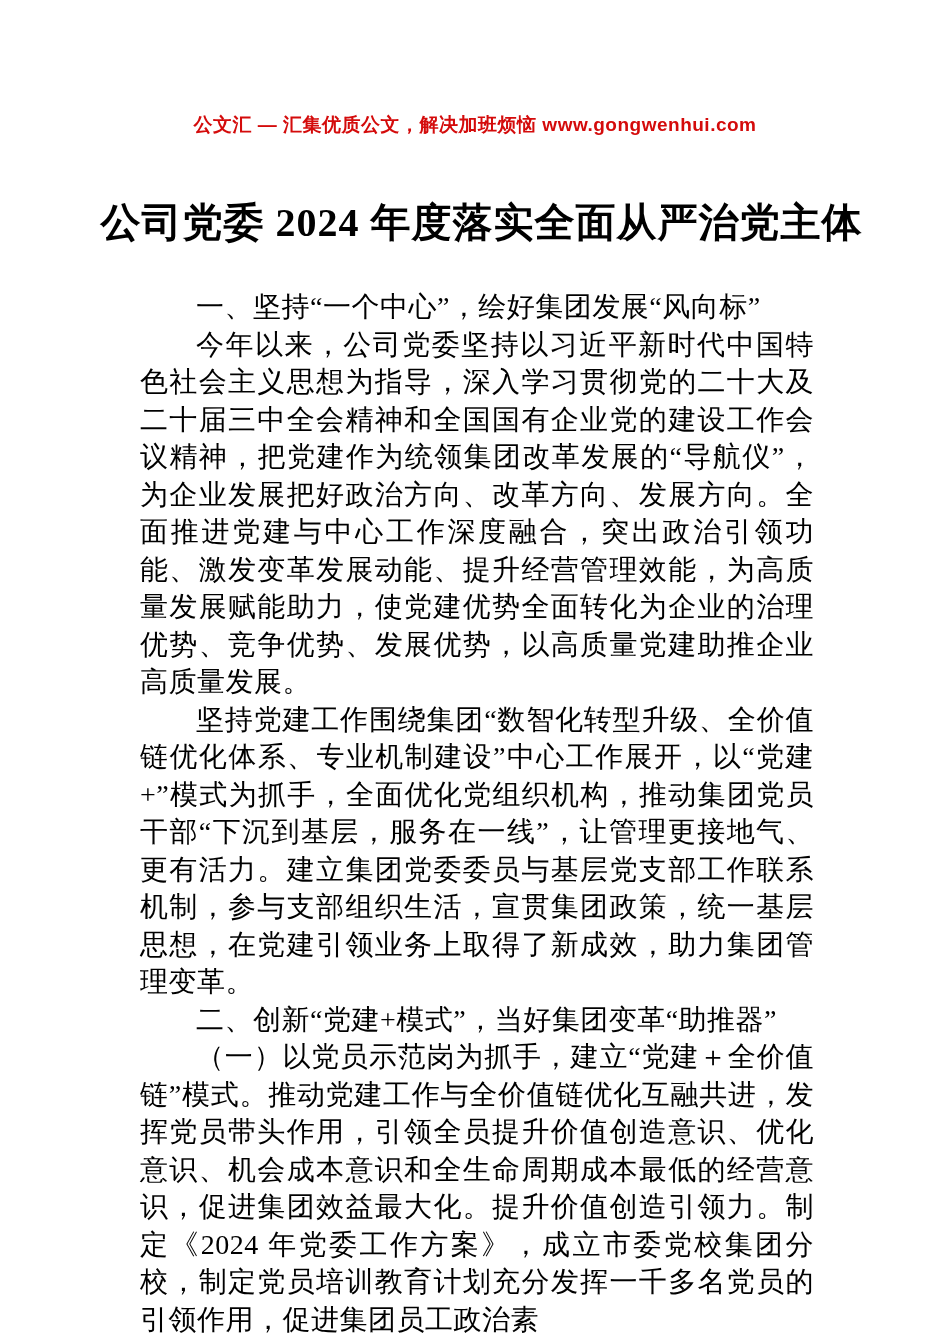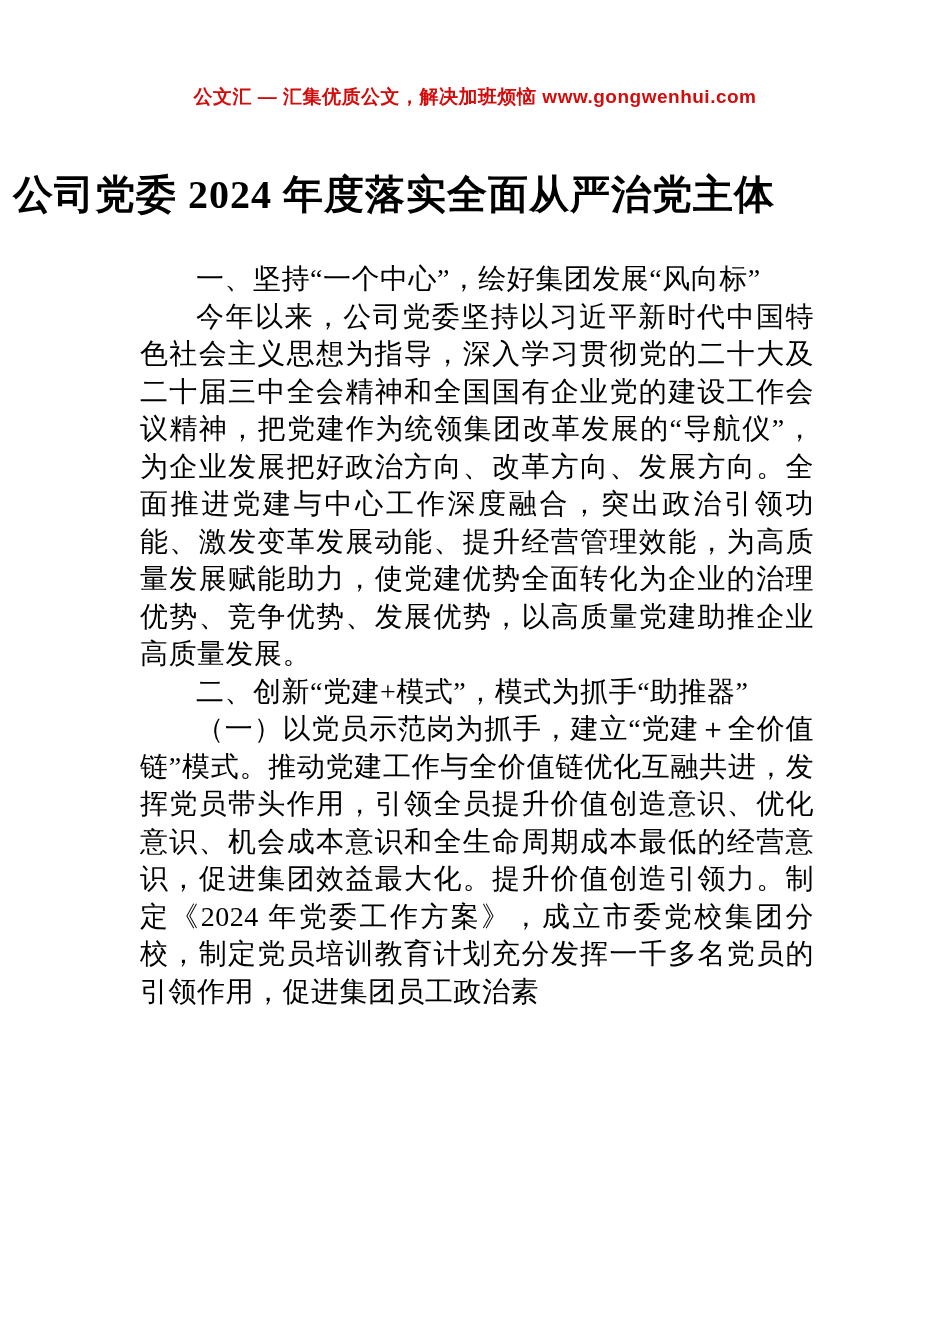--- a/index.html
+++ b/index.html
@@ -8,30 +8,30 @@
     position: relative;
     width: 950px;
     height: 1344px;
     margin: 0 auto;
     background: #ffffff;
     overflow: hidden;
     color: #000000;
     font-family: "Liberation Serif", serif;
   }
   .site-header {
-    padding-top: 84px;
+    padding-top: 112px;
     text-align: center;
     font-family: "Liberation Sans", sans-serif;
     font-size: 19px;
     font-weight: 700;
     letter-spacing: 0.5px;
   }
   .doc-title {
     margin-top: 46px;
-    text-align: left;
+    text-align: center;
     font-size: 40px;
     font-weight: 700;
     line-height: 78px;
     letter-spacing: 1px;
     padding-left: 13px;
   }
   .doc-title .title-line { display: block; }
   .doc-body {
     margin: 26px 136px 0 140px;
     font-size: 28px;
@@ -50,16 +50,17 @@
     <span>公文汇 — 汇集优质公文，解决加班烦恼 www.gongwenhui.com</span>
   </div>
 
   <h1 class="doc-title">
     <span class="title-line">公司党委 2024 年度落实全面从严治党主体</span>
   </h1>
 
   <div class="doc-body">
       <p class="para heading">一、坚持“一个中心”，绘好集团发展“风向标”</p>
       <p class="para">今年以来，公司党委坚持以习近平新时代中国特色社会主义思想为指导，深入学习贯彻党的二十大及二十届三中全会精神和全国国有企业党的建设工作会议精神，把党建作为统领集团改革发展的“导航仪”，为企业发展把好政治方向、改革方向、发展方向。全面推进党建与中心工作深度融合，突出政治引领功能、激发变革发展动能、提升经营管理效能，为高质量发展赋能助力，使党建优势全面转化为企业的治理优势、竞争优势、发展优势，以高质量党建助推企业高质量发展。</p>
-      <p class="para heading">二、创新“党建+模式”，模式为抓手“助推器”</p>
+      <p class="para">坚持党建工作围绕集团“数智化转型升级、全价值链优化体系、专业机制建设”中心工作展开，以“党建+”模式为抓手，全面优化党组织机构，推动集团党员干部“下沉到基层，服务在一线”，让管理更接地气、更有活力。建立集团党委委员与基层党支部工作联系机制，参与支部组织生活，宣贯集团政策，统一基层思想，在党建引领业务上取得了新成效，助力集团管理变革。</p>
+      <p class="para heading">二、创新“党建+模式”，当好集团变革“助推器”</p>
       <p class="para">（一）以党员示范岗为抓手，建立“党建＋全价值链”模式。推动党建工作与全价值链优化互融共进，发挥党员带头作用，引领全员提升价值创造意识、优化意识、机会成本意识和全生命周期成本最低的经营意识，促进集团效益最大化。提升价值创造引领力。制定《2024 年党委工作方案》，成立市委党校集团分校，制定党员培训教育计划充分发挥一千多名党员的引领作用，促进集团员工政治素</p>
     </div>
 </div>
 
 </body></html>

